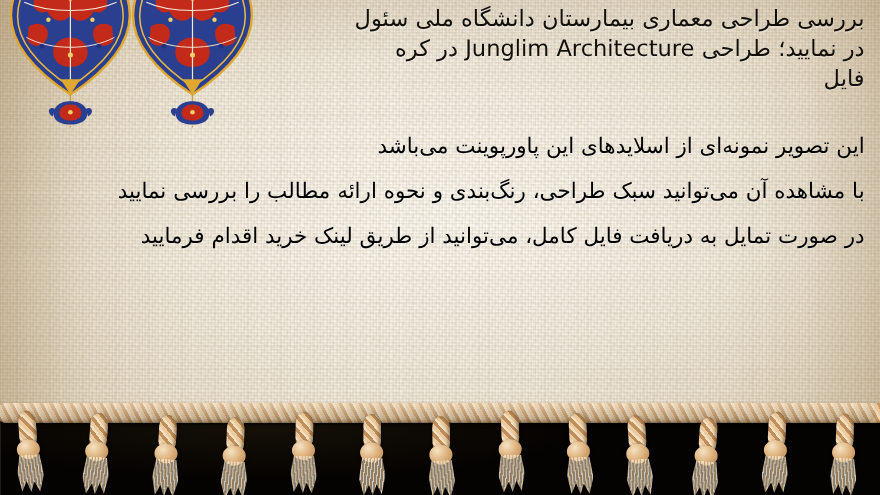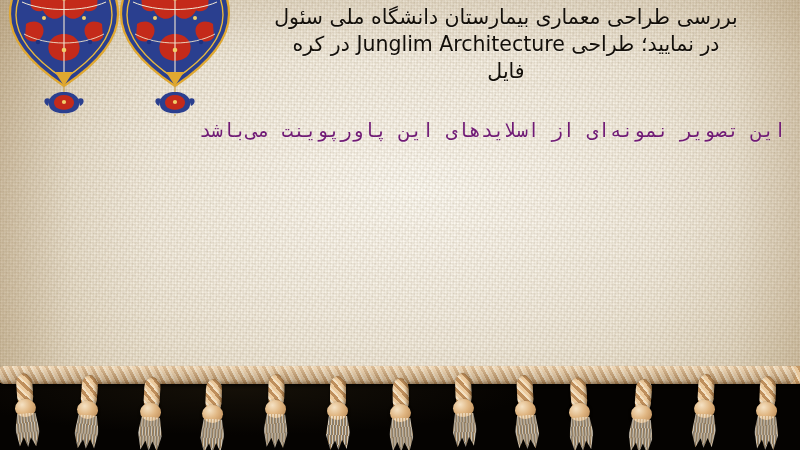--- a/index.html
+++ b/index.html
@@ -88,42 +88,41 @@
     top: 0;
     width: 800px;
     height: 370px;
     z-index: 6;
   }
   .title {
     position: absolute;
     top: 4px;
     right: 14px;
     width: 560px;
-    text-align: center;
+    text-align: right;
     color: #120e09;
     font-size: 20.5px;
     line-height: 27px;
     font-weight: 400;
     letter-spacing: 0px;
     text-shadow: 0 1px 0 rgba(255,255,255,0.30);
   }
   .title .ln { display: block; white-space: nowrap; }
   .title .ln.ln3 { }
 
   .body-block {
     position: absolute;
     top: 112px;
     right: 10px;
     width: 784px;
     text-align: right;
-    color: #701a75;
+    color: #000000;
     font-size: 19.5px;
     line-height: 41px;
     text-shadow: 0 1px 0 rgba(255,255,255,0.28);
-    font-family: Liberation Mono, monospace;
   }
   .body-block .bl { display: block; white-space: nowrap; }
   .body-block .bl.l1 { padding-left: 0; padding-right: 4px; }
   .body-block .bl.l2 { padding-right: 4px; }
   .body-block .bl.l3 { padding-right: 4px; }
 
   
   .ornaments {
     position: absolute;
     left: 0;
@@ -297,20 +296,22 @@
   <div class="text-layer">
 
     <div class="title">
       <span class="ln ln1">بررسی طراحی معماری بیمارستان دانشگاه ملی سئول</span>
       <span class="ln ln2">در نمایید؛ طراحی Junglim Architecture در کره</span>
       <span class="ln ln3">فایل</span>
     </div>
 
     <div class="body-block">
       <span class="bl l1">این تصویر نمونه‌ای از اسلایدهای این پاورپوینت می‌باشد</span>
+      <span class="bl l2">با مشاهده آن می‌توانید سبک طراحی، رنگ‌بندی و نحوه ارائه مطالب را بررسی نمایید</span>
+      <span class="bl l3">در صورت تمایل به دریافت فایل کامل، می‌توانید از طریق لینک خرید اقدام فرمایید</span>
     </div>
 
   </div>
 
   <div class="fringe">
     <div class="fringe-black"></div>
     <div class="cord">
       <div class="cord-shade"></div>
     </div>
     <div id="tassels">

